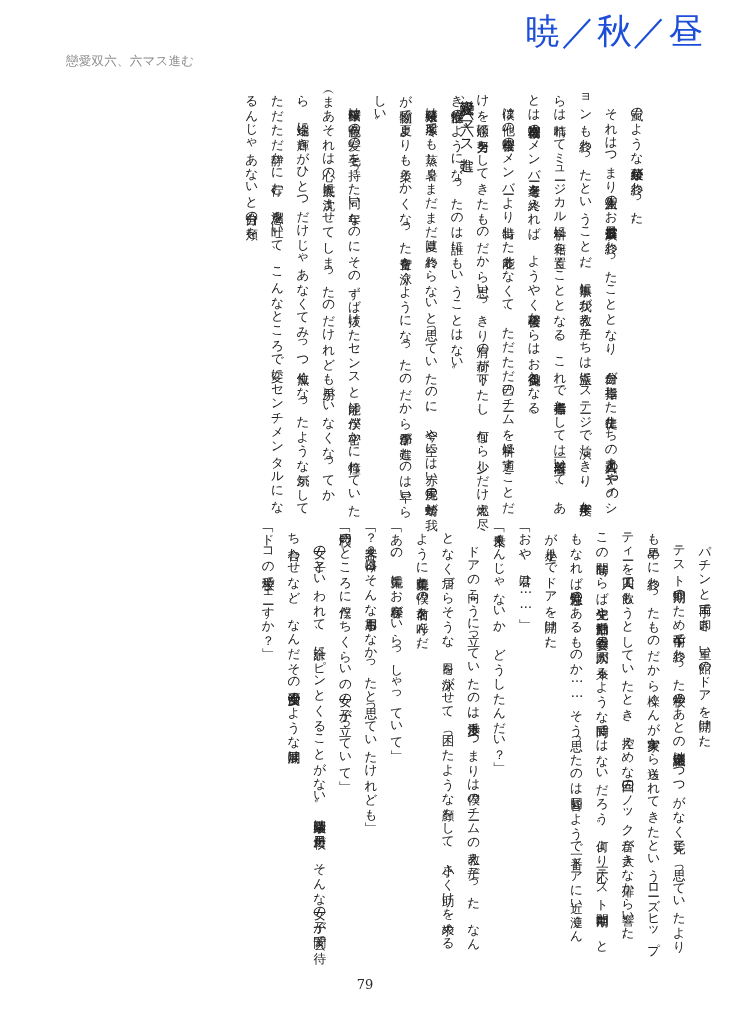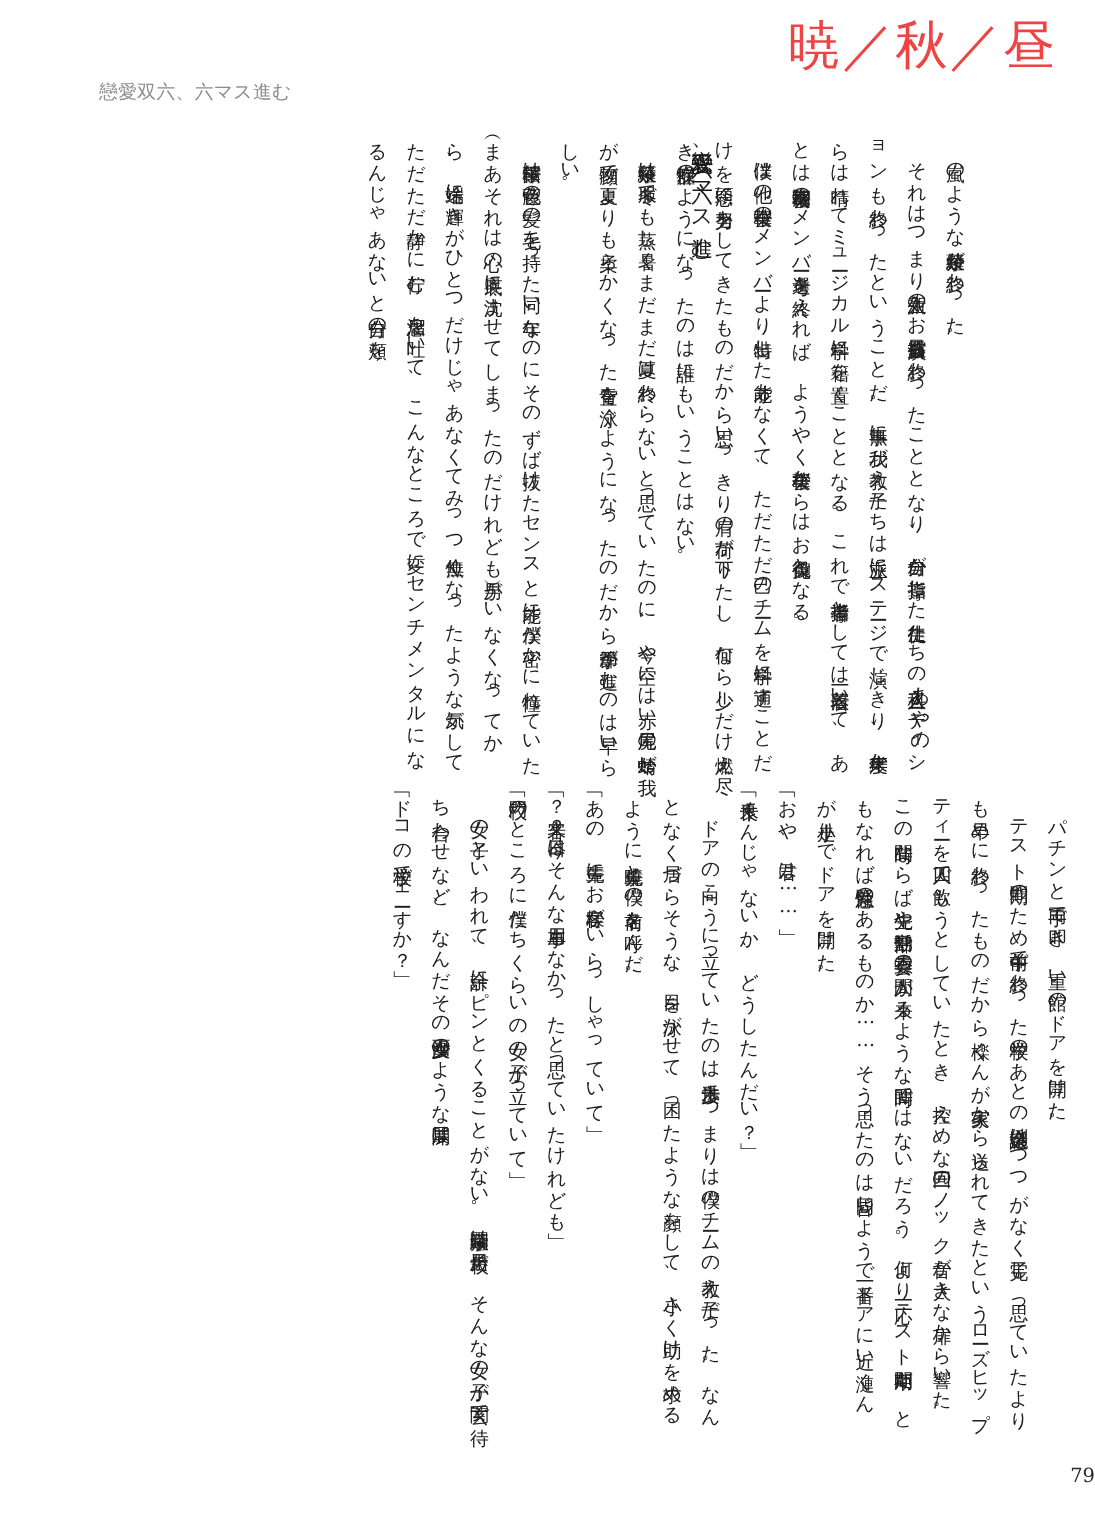--- a/index.html
+++ b/index.html
@@ -110,33 +110,33 @@
     margin: 0;
     text-indent: 1em;
   }
   .vblock p.noindent { text-indent: 0; }
 
   .page-number {
     position: absolute;
     bottom: 32px;
     left: 0;
     right: 0;
-    text-align: right;
+    text-align: center;
     font-size: 13px;
     color: #2a2a2a;
     font-family: "DejaVu Serif", "Liberation Serif", serif;
     margin-top: 12px;
   }
 </style>
 </head>
 <body>
 
 <div class="page">
 
-  <div class="masthead" style="color: #ef4444;">暁／秋／昼</div>
+  <div class="masthead" style="color: #1d4ed8;">暁／秋／昼</div>
 
   <div class="running-head" style="color: rgb(140, 140, 140);">戀愛双六、六マス進む</div>
 
   <div class="vblock story-title">戀愛双六、六マス進む</div>
 
   <div class="vblock byline">あやの</div>
 
   <div class="vblock body-upper">
       <p>嵐のような綾薙祭が終わった。</p>
       <p>それはつまり新入生のお披露目公演も終わったこととなり、自分が指導した生徒たちの入科オーディションも終わったということだ。無事に我が教え子たちは立派にステージで演じきり、来年度からは晴れてミュージカル学科に籍を置くこととなる。これで指導者としては一段落着いて、あとは次期華桜会のメンバー選考を終えれば、ようやく華桜会からはお役御免となる。</p>

